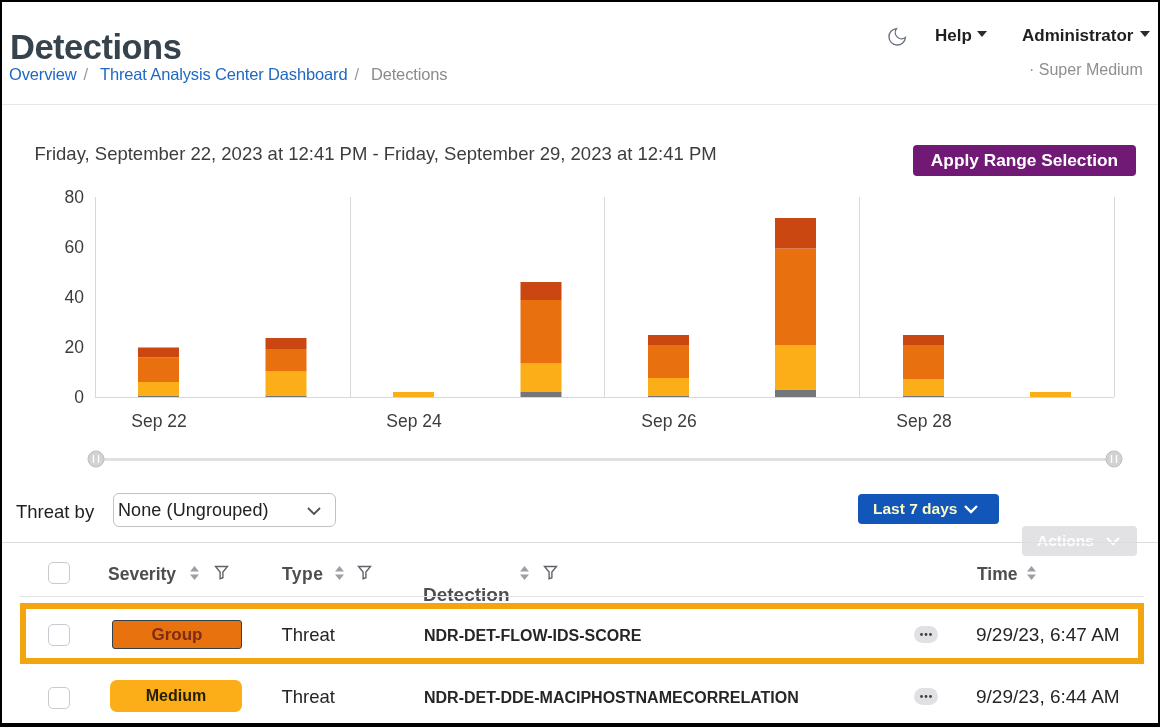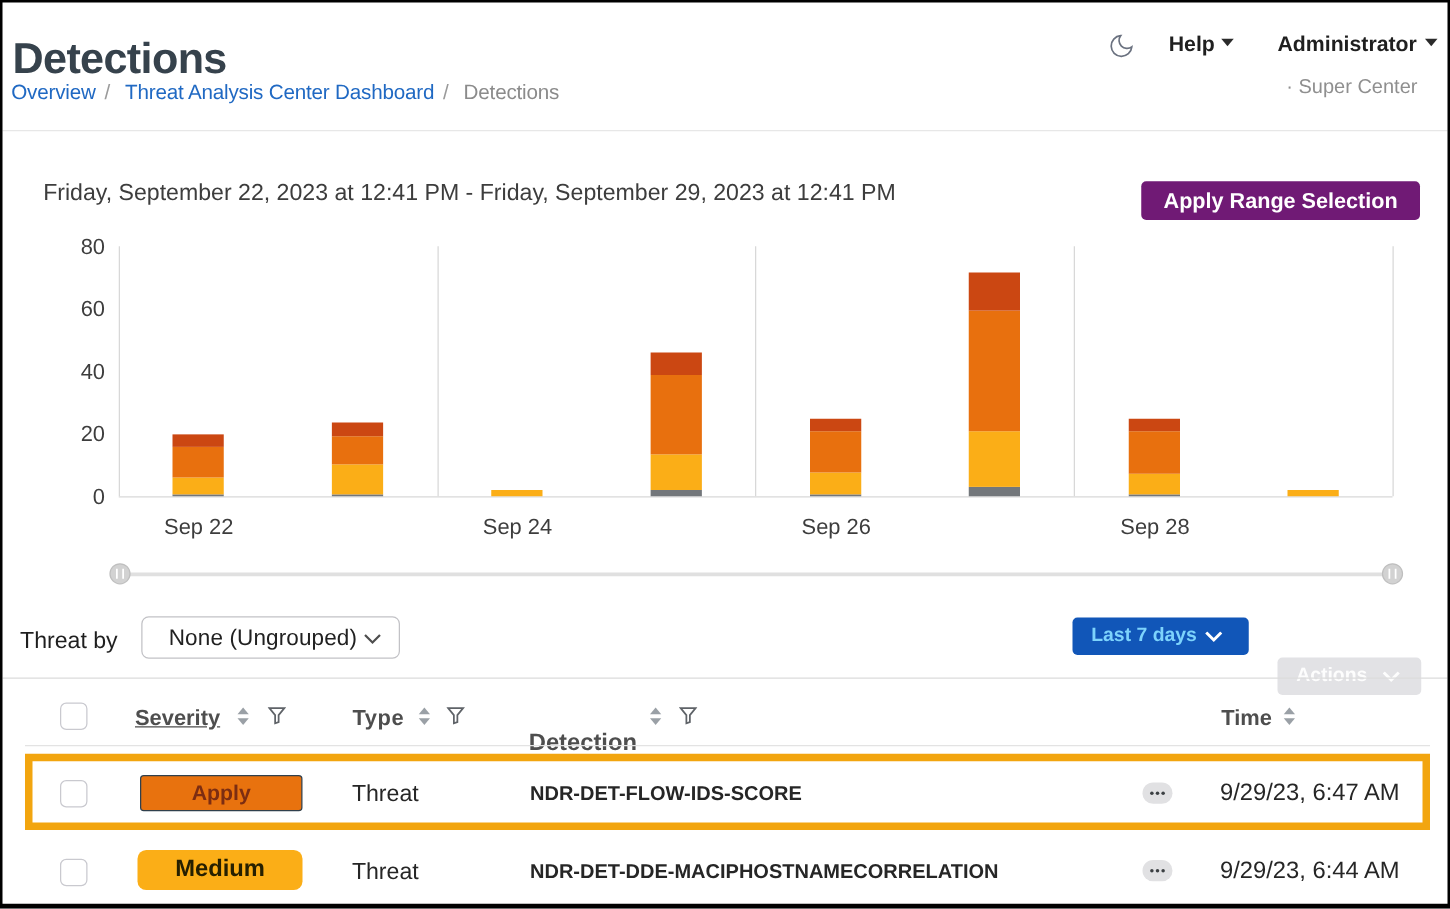--- a/index.html
+++ b/index.html
@@ -15,54 +15,54 @@
   .hmenu { font-size:17px; font-weight:bold; color:#1f1f1f; line-height:17px;text-align:right; }
   .caret { width:0; height:0; border-left:5px solid transparent; border-right:5px solid transparent; border-top:6.5px solid #2b2b2b; }
   .superadmin { top:61px; left:1029px; font-size:16px; color:#8f8f8f; }
   .divider { left:2px; right:2px; top:104px; height:1px; background:#e7e7e7; }
   
   .daterange { left:34.5px; top:144px; font-size:18.5px; line-height:19px; color:#3d3d3d; }
   .applybtn { left:913px; top:145px; width:223px; height:31px; background:#701a75; border-radius:4px;
               color:#fff; font-size:17.3px; font-weight:bold; text-align:center; line-height:31px; }
   
   .groupby { left:16px; top:501px; font-size:18.5px; color:#1f1f1f; }
-  .select { left:113px; top:493px; width:207px; height:34px; border:1px solid #c2c2c6; border-radius:6px;
-            font-size:18px; color:#212121; line-height:32px; padding-left:21px; letter-spacing:0.1px; }
+  .select { left:113px; top:493px; width:223px; height:34px; border:1px solid #c2c2c6; border-radius:6px;
+            font-size:18px; color:#212121; line-height:32px; padding-left:4px; letter-spacing:0.1px; }
   .last7 { left:858px; top:494px; width:141px; height:30px; background:#1156b8; border-radius:4px;
-           color:#7dd3fc; font-size:15.5px; font-weight:bold; line-height:30px; padding-left:15px; }
+           color:#fef9c3; font-size:15.5px; font-weight:bold; line-height:30px; padding-left:15px; }
   .actions { left:1022px; top:494px; width:115px; height:30px; background:#e2e2e5; border-radius:4px;
              color:#fdfdfd; font-size:15.5px; font-weight:bold; line-height:30px; padding-left:15px;margin-top:32px; }
   
   .t-topline { left:2px; right:2px; top:542px; height:1px; background:#dcdcdc; }
   .t-headline { left:20px; right:16px; top:596px; height:1px; background:#e3e3e3; }
   .checkbox { width:22px; height:22px; border:1.5px solid #c9c9cf; border-radius:5px; background:#fff; }
   .hcell { top:564px; font-size:17.5px; font-weight:bold; color:#4e4e4e; }
   .rowhl { left:20px; top:603px; width:1124px; height:61px; border:6.5px solid #f2a50f; background:#fff; }
   .badge-high { left:112px; top:620px; width:130px; height:29px; background:#e8720e; border:1px solid #30404d;
                 border-radius:3px; color:#7c2d12; font-weight:bold; font-size:17px; text-align:center; line-height:27px; }
   .badge-med { left:110px; top:680px; width:132px; height:32px; background:#fbae17;
-               border-radius:7px; color:#262000; font-weight:bold; font-size:19px; text-align:center; line-height:32px; }
+               border-radius:7px; color:#262000; font-weight:bold; font-size:16px; text-align:center; line-height:32px; }
   .cell { font-size:18.5px; color:#262626; }
   .det { font-weight:bold; font-size:16px; color:#262626; }
   .dots { width:24px; height:17px; background:#e1e1e3; border-radius:9px; color:#3a3a3a; text-align:center; }
   .dots svg { display:block; }
 </style>
 </head>
 <body>
 
   <div class="abs title">Detections</div>
   <div class="abs crumbs"><a>Overview</a><span class="sep1">/</span><a>Threat Analysis Center Dashboard</a><span class="sep1">/</span><span>Detections</span></div>
   <svg class="abs" style="left:887px;top:25px;" width="22" height="22" viewBox="0 0 16 16">
     <path d="M13.4 9.1A6 6 0 1 1 6.9 2.6a4.65 4.65 0 0 0 6.5 6.5z" fill="none" stroke="#6b7280" stroke-width="1.0"></path>
   </svg>
   <div class="abs hmenu" style="left:935px;top:26.5px;">Help</div>
   <div class="abs caret" style="left:977px;top:31px;"></div>
   <div class="abs hmenu" style="left:1022px;top:26.5px;">Administrator</div>
   <div class="abs caret" style="left:1140px;top:31px;"></div>
-  <div class="abs superadmin">· Super Center</div>
+  <div class="abs superadmin">· Super Medium</div>
   <div class="abs divider"></div>
 
   <div class="abs daterange">Friday, September 22, 2023 at 12:41 PM - Friday, September 29, 2023 at 12:41 PM</div>
   <div class="abs applybtn">Apply Range Selection</div>
 
   <svg class="abs" style="left:0;top:0;" width="1160" height="480" viewBox="0 0 1160 480">
     <g stroke="#d8d8d8" stroke-width="1">
       <line x1="95.5" y1="197" x2="95.5" y2="397"></line>
       <line x1="350.5" y1="197" x2="350.5" y2="397"></line>
       <line x1="604.5" y1="197" x2="604.5" y2="397"></line>
@@ -153,21 +153,21 @@
     </svg>
   </div>
   <div class="abs actions">Actions
     <svg width="14" height="9" viewBox="0 0 14 9" style="position:absolute;right:17px;top:11px;">
       <path d="M1 1l6 6 6-6" fill="none" stroke="#fdfdfd" stroke-width="2.4"></path>
     </svg>
   </div>
 
   <div class="abs t-topline"></div>
   <div class="abs checkbox" style="left:48px;top:562px;"></div>
-  <div class="abs hcell" style="left:108px;text-decoration:underline;">Severity</div>
+  <div class="abs hcell" style="left:108px;">Severity</div>
   <div class="abs hcell" style="left:282px;letter-spacing:0.45px;">Type</div>
   <div class="abs hcell" style="left:423px;font-size:19px;top:563px;margin-top:21px;">Detection</div>
   <div class="abs hcell" style="left:977px;">Time</div>
   <svg class="abs" style="left:189px;top:565px;" width="11" height="16" viewBox="0 0 11 16">
     <path d="M5.5 1 L10 6.4 H1 Z" fill="#9aa0a6"></path>
     <path d="M5.5 15 L1 9.6 H10 Z" fill="#9aa0a6"></path>
   </svg>
   <svg class="abs" style="left:334px;top:565px;" width="11" height="16" viewBox="0 0 11 16">
     <path d="M5.5 1 L10 6.4 H1 Z" fill="#9aa0a6"></path>
     <path d="M5.5 15 L1 9.6 H10 Z" fill="#9aa0a6"></path>
@@ -186,21 +186,21 @@
   <svg class="abs" style="left:357px;top:565px;" width="15" height="15" viewBox="0 0 15 15">
     <path d="M1.5 1.5 h12 l-4.6 5.6 v5.6 l-2.8 1 v-6.6 z" fill="none" stroke="#5f6368" stroke-width="1.4"></path>
   </svg>
   <svg class="abs" style="left:543px;top:565px;" width="15" height="15" viewBox="0 0 15 15">
     <path d="M1.5 1.5 h12 l-4.6 5.6 v5.6 l-2.8 1 v-6.6 z" fill="none" stroke="#5f6368" stroke-width="1.4"></path>
   </svg>
   <div class="abs t-headline"></div>
 
   <div class="abs rowhl"></div>
   <div class="abs checkbox" style="left:48px;top:624px;"></div>
-  <div class="abs badge-high">Apply</div>
+  <div class="abs badge-high">Group</div>
   <div class="abs cell" style="left:281.5px;top:624px;">Threat</div>
   <div class="abs cell det" style="left:424px;top:627px;">NDR-DET-FLOW-IDS-SCORE</div>
   <div class="abs dots" style="left:914px;top:626px;">
     <svg width="24" height="17">
       <circle cx="7.5" cy="8.5" r="1.4" fill="#3c4043"></circle>
       <circle cx="12" cy="8.5" r="1.4" fill="#3c4043"></circle>
       <circle cx="16.5" cy="8.5" r="1.4" fill="#3c4043"></circle>
     </svg>
   </div>
   <div class="abs cell" style="left:976px;top:624px;font-size:19px;text-align:right;">9/29/23, 6:47 AM</div>

